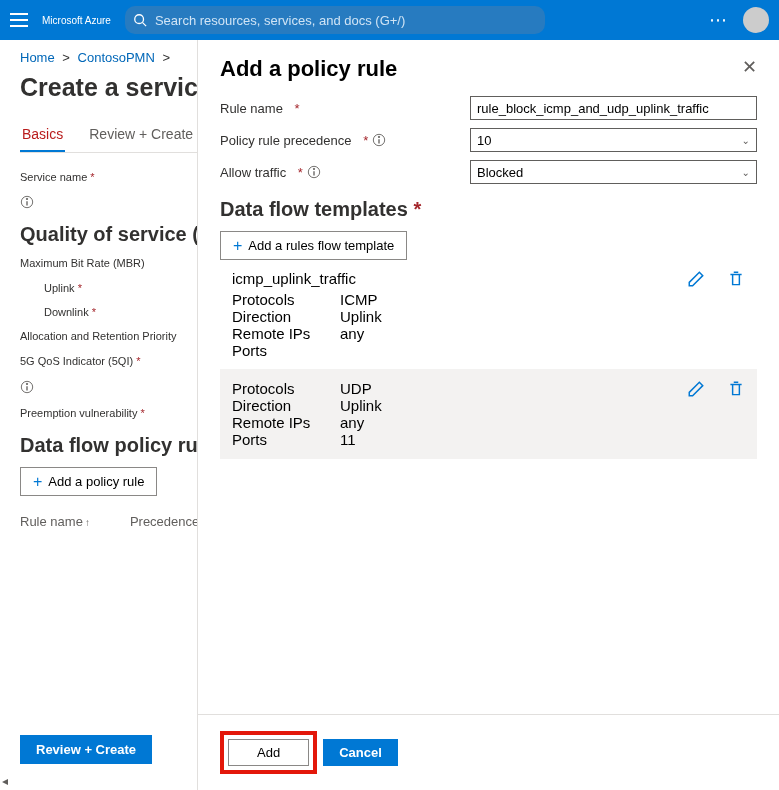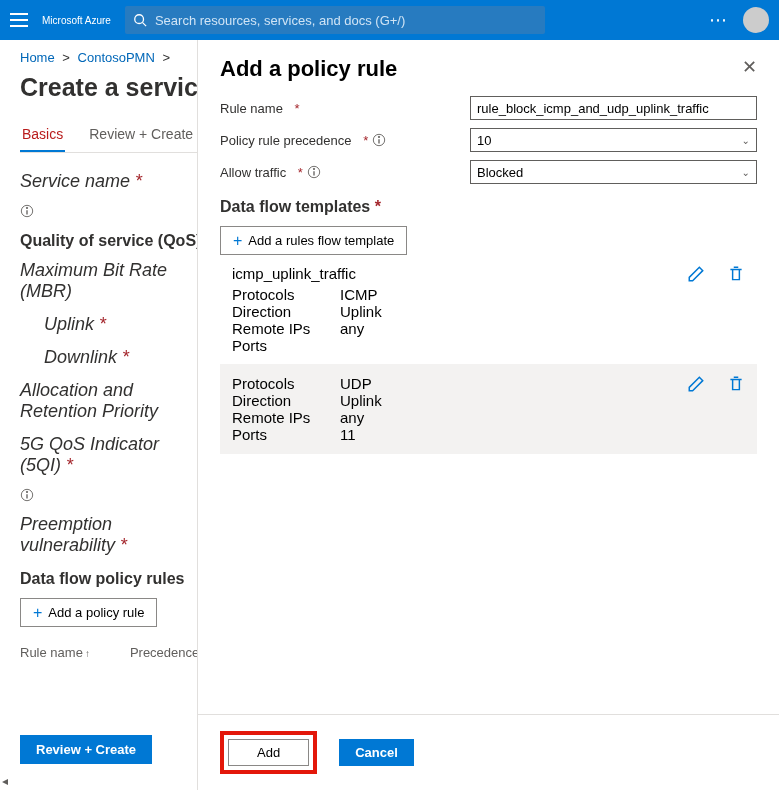--- a/index.html
+++ b/index.html
@@ -3,45 +3,45 @@
 <meta charset="utf-8">
 <style>
   * { box-sizing: border-box; margin: 0; padding: 0; font-family: "Segoe UI", Arial, sans-serif; }
   body { background: #fff; width: 779px; height: 790px; overflow: hidden; position: relative; }
 
   
   .top-bar { background: #0078d4; color: #fff; height: 40px; display: flex; align-items: center; padding: 0 10px; gap: 14px; }
   .hamburger { width: 18px; height: 14px; display:flex; flex-direction:column; justify-content:space-between; cursor:pointer; }
   .hamburger span { height:2px; background:#fff; }
   .logo { font-weight:400; font-size:10px; }
-  .search-box { flex: 0 0 420px; background: #277bc0; height: 28px; border-radius: 2px; display:flex; align-items:center; padding:0 8px; gap:8px; }
+  .search-box { flex: 0 0 420px; background: #277bc0; height: 28px; border-radius: 10px; display:flex; align-items:center; padding:0 8px; gap:8px; }
   .search-box input { flex:1; border:none; background:transparent; color:#fff; font-size:13px; outline:none; }
   .search-box input::placeholder { color:#d0e4f5; }
   .top-right { margin-left:auto; display:flex; align-items:center; gap:14px; }
   .avatar { width:26px; height:26px; border-radius:50%; background:#ccc; }
   .dots { font-size:18px; letter-spacing:2px; }
 
   
   .page { padding: 10px 20px; }
   .breadcrumb { font-size:13px; color:#0067b8; margin-bottom:8px; }
   .breadcrumb a { color:#0067b8; text-decoration:none; }
   .breadcrumb .sep { color:#333; margin:0 4px; }
   h1.page-title { font-size:25px; font-weight:600; color:#323130; margin-bottom:18px; }
 
   
   .tabs { display:flex; gap:22px; border-bottom:1px solid #e1dfdd; margin-bottom:18px; }
   .tab { font-size:14px; padding:6px 2px 8px; color:#605e5c; cursor:pointer; }
   .tab.active { color:#b91c1c; border-bottom:2px solid #0078d4; }
 
   .form-row { display:flex; align-items:center; margin-bottom:12px; gap:6px; }
-  .form-row label { font-size:18px; color:#323130; width:180px;font-style:italic; }
+  .form-row label { font-size:11px; color:#323130; width:180px; }
   .req { color:#a4262c; }
   .info-ico { width:14px; height:14px; stroke:#605e5c; fill:none; }
 
-  h3.sect { font-size:16px; font-weight:600; color:#323130; margin:14px 0 10px; }
+  h3.sect { font-size:20px; font-weight:600; color:#323130; margin:14px 0 10px; }
   .indent { margin-left:24px; }
   .btn-outline { border:1px solid #8a8886; background:#fff; font-size:13px; padding:6px 12px; display:inline-flex; align-items:center; gap:6px; cursor:pointer; }
   .plus { color:#0078d4; font-size:16px; line-height:14px; }
 
   .col-head { display:flex; gap:40px; font-size:13px; color:#605e5c; margin-top:18px; }
   .sort-arrow { font-size:10px; margin-left:2px; }
 
   
   .flyout { position:absolute; top:40px; right:0; bottom:0; left:197px; background:#fff; border-left:1px solid #e1dfdd; display:flex; flex-direction:column; }
   .fly-head { display:flex; justify-content:space-between; align-items:flex-start; padding:16px 22px 4px; }
@@ -63,21 +63,21 @@
   .template .title { padding-left:12px; margin-bottom:4px; }
   .template .actions { position:absolute; right:12px; top:10px; display:flex; gap:22px; }
   .ico-btn { width:18px; height:18px; cursor:pointer; }
   .ico-edit svg{stroke:#0078d4;fill:none;}
   .ico-del svg{stroke:#0078d4;fill:none;}
 
   
   .page-footer { position:absolute; left:20px; bottom:26px; }
   .btn-primary { background:#0078d4; color:#fff; border:none; padding:7px 16px; font-size:13px; font-weight:600; cursor:pointer; }
 
-  .fly-footer { border-top:1px solid #e1dfdd; padding:16px 22px; display:flex; align-items:center; gap:22px; }
+  .fly-footer { border-top:1px solid #e1dfdd; padding:16px 22px; display:flex; align-items:center; gap:6px; }
   .btn-default { background:#fff; border:1px solid #8a8886; padding:5px 28px; font-size:13px; cursor:pointer; }
   .btn-cancel { background:#0078d4; color:#fff; border:none; padding:6px 16px; font-size:13px; font-weight:600; cursor:pointer; }
   .highlight-ring { border:4px solid #e3170a; padding:4px; display:inline-block; }
 
   .scroll-hint { position:absolute; left:2px; bottom:2px; font-size:12px; color:#605e5c; }
 </style>
 </head>
 <body>
 
 <div class="top-bar">

